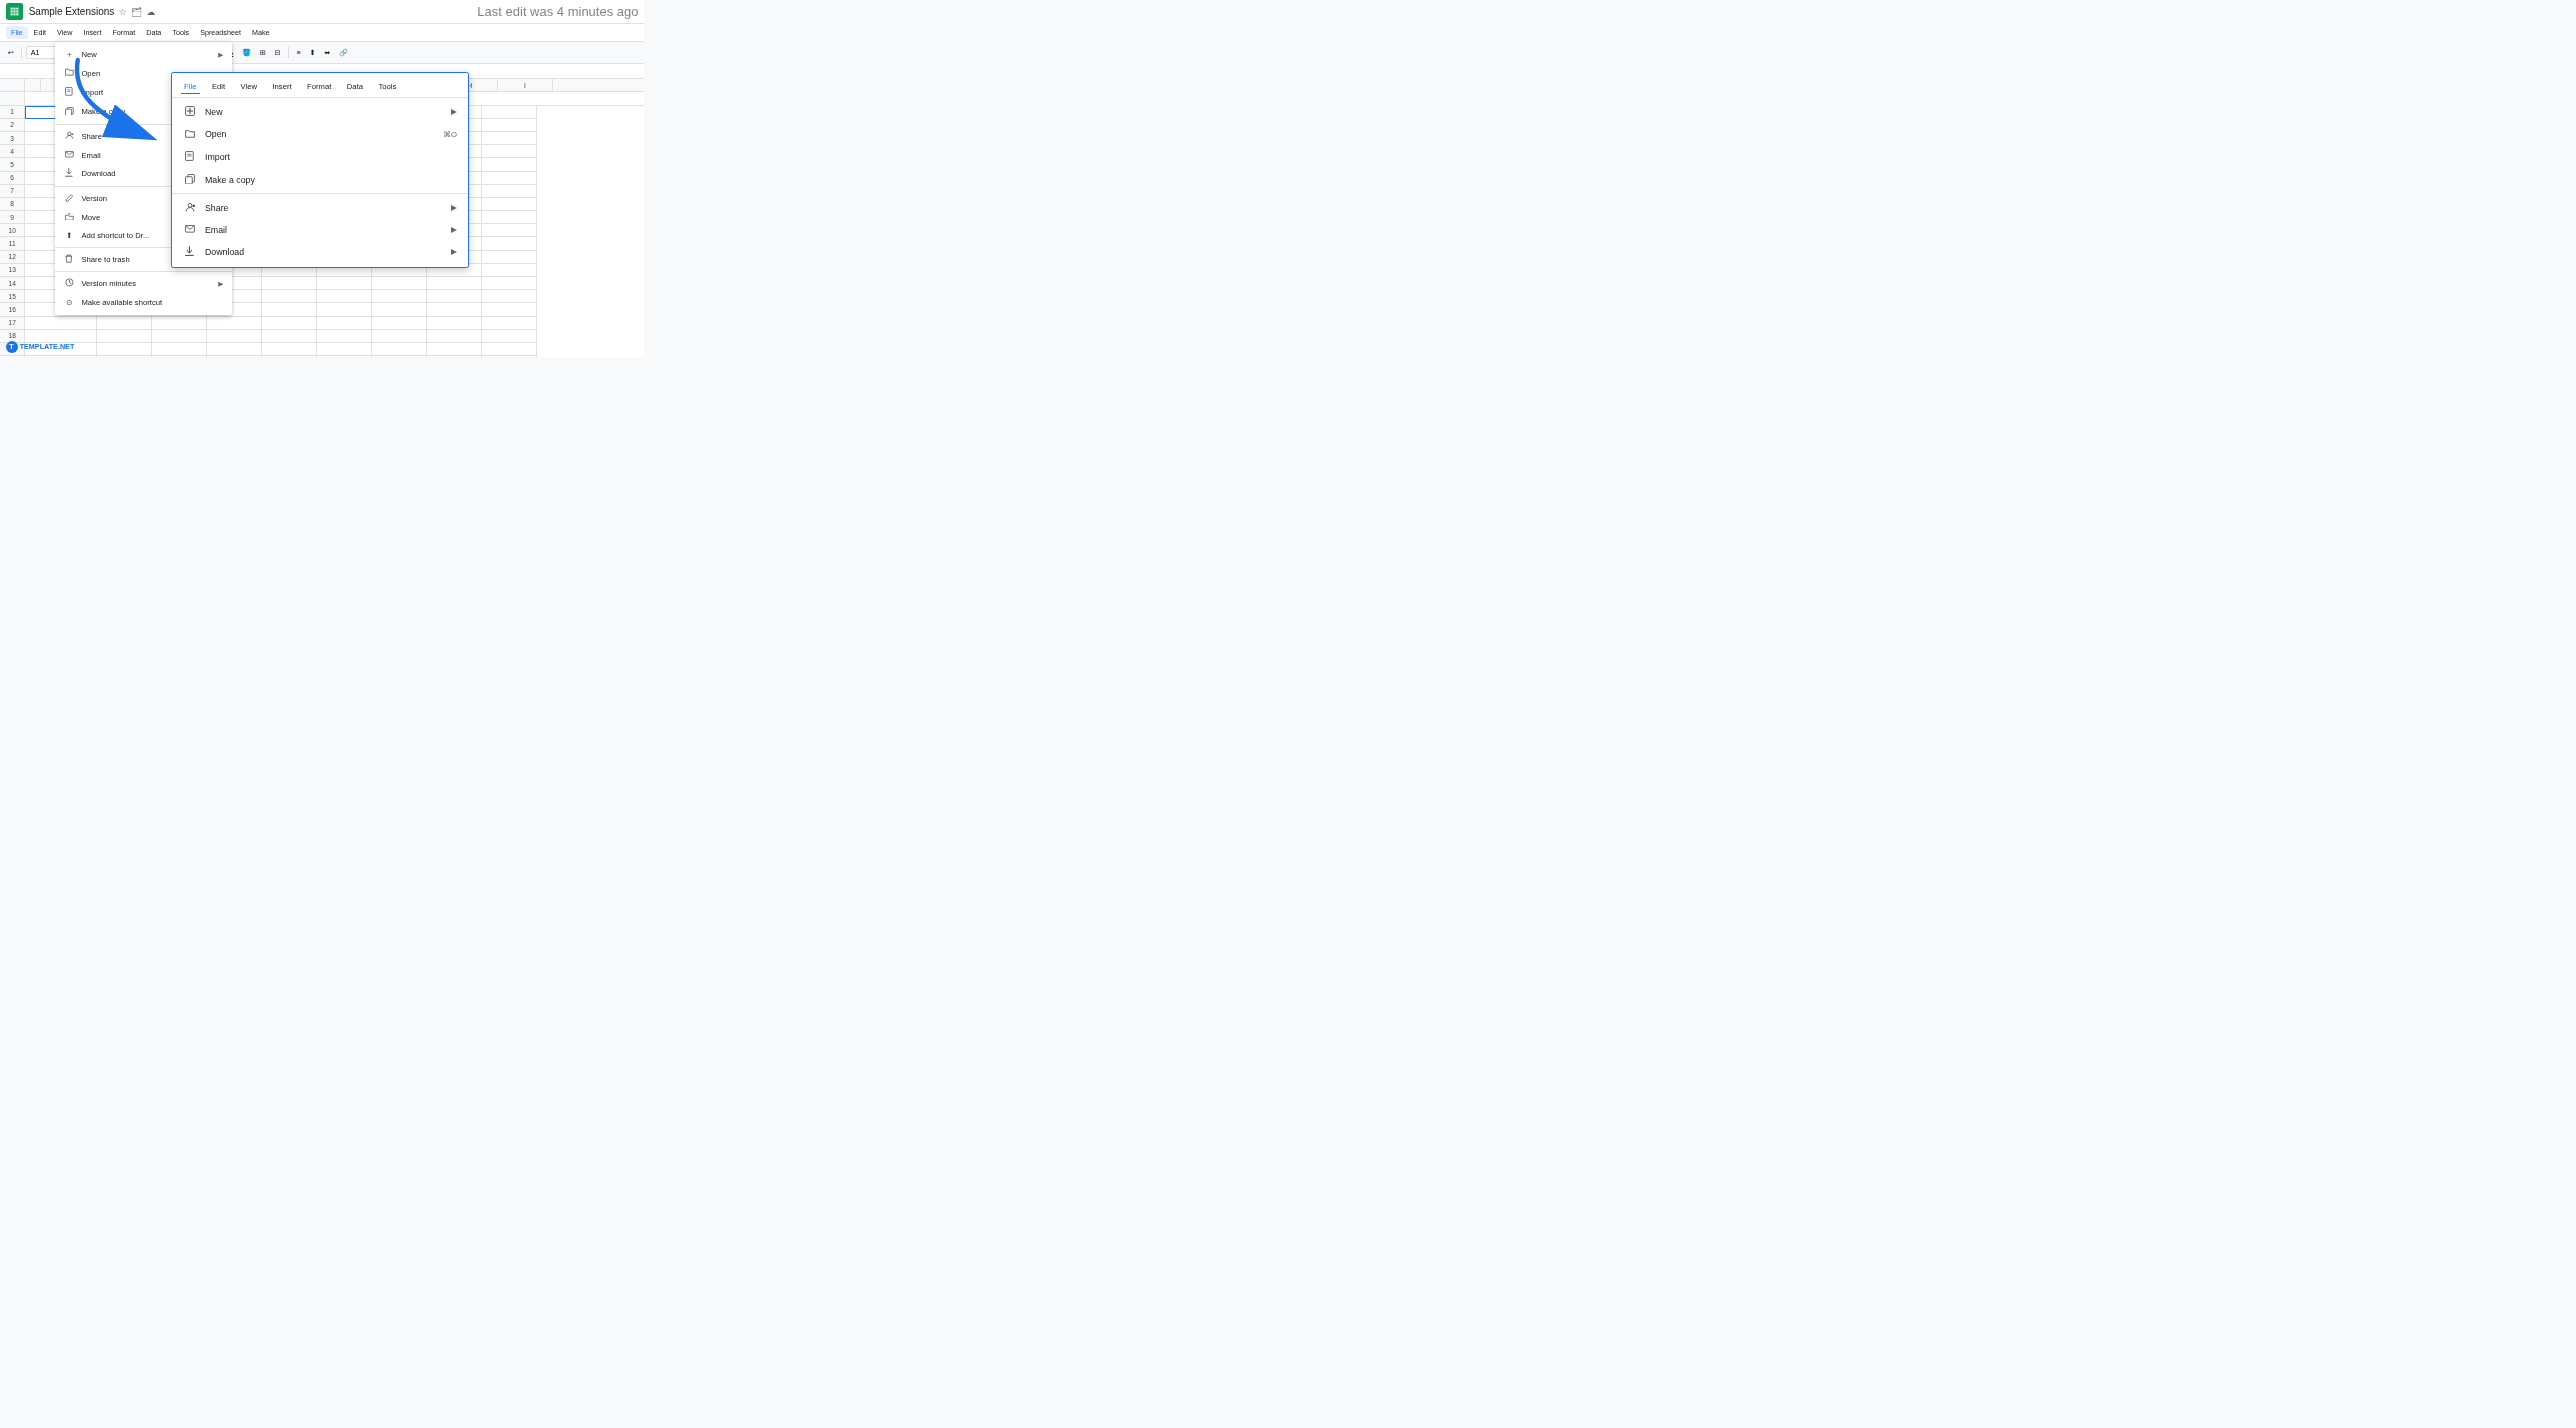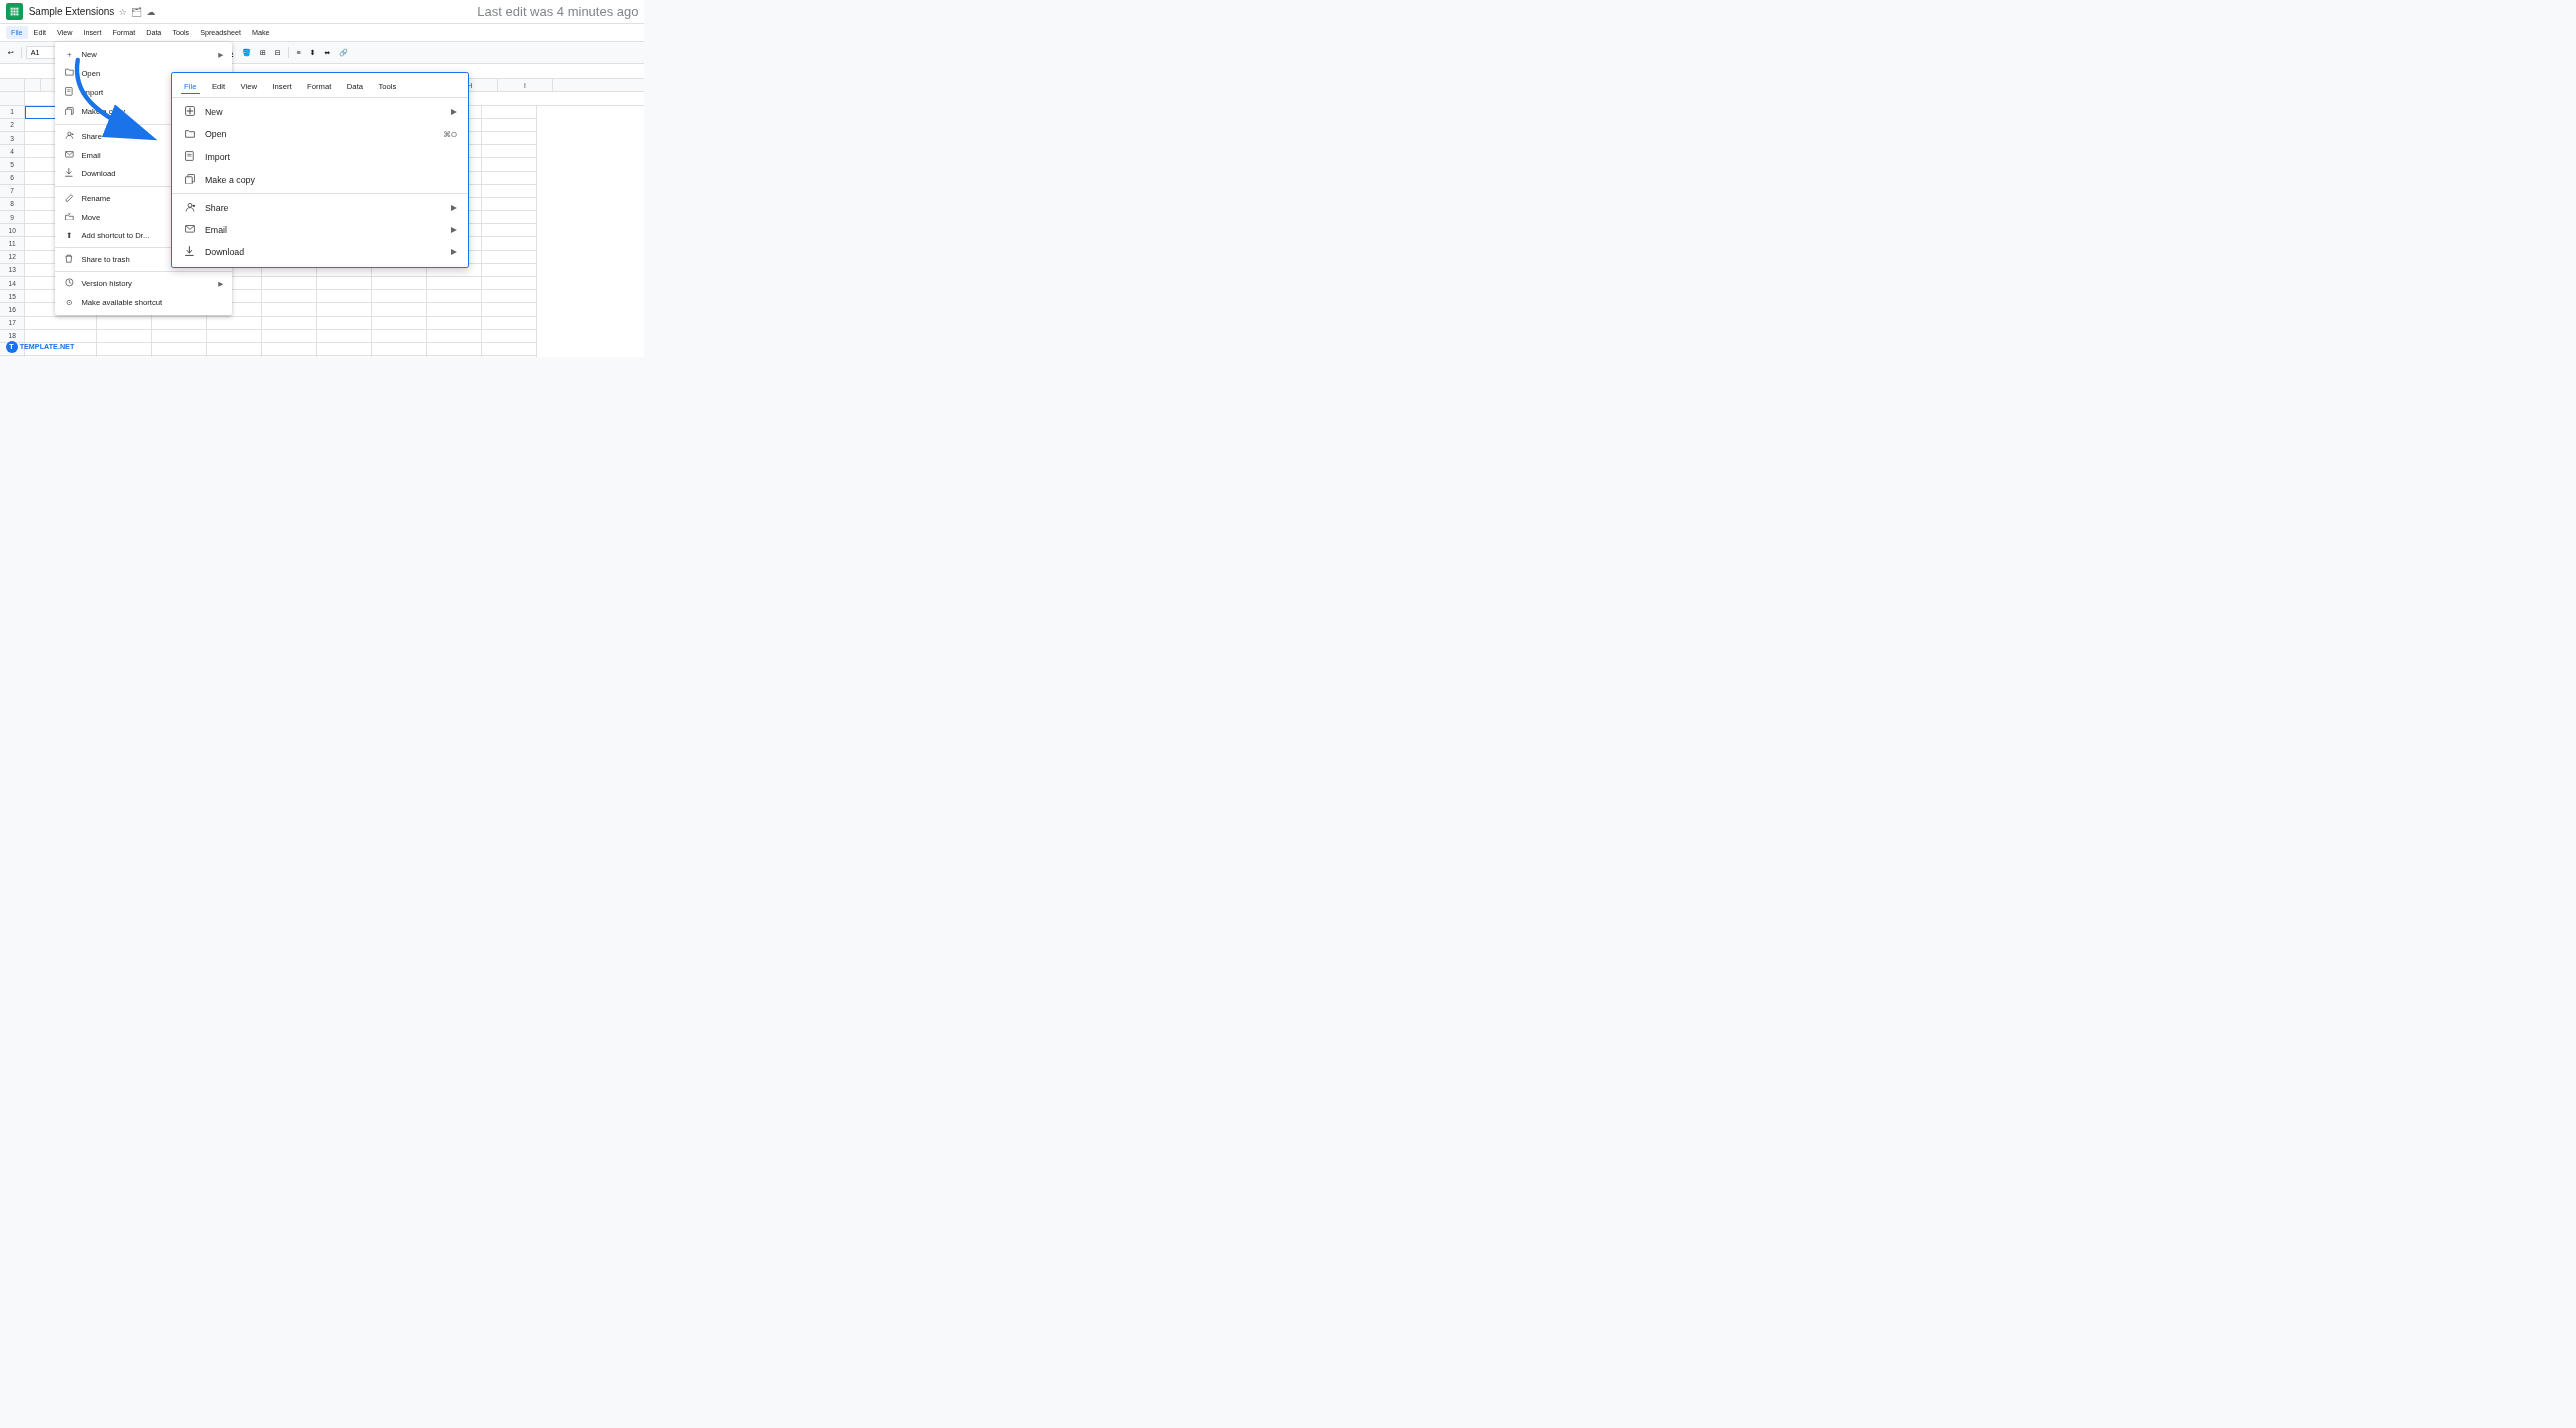--- a/index.html
+++ b/index.html
@@ -679,21 +679,21 @@
     </span>
     <span class="item-label">Download</span>
   </div>
   <div class="left-menu-sep"></div>
   <div class="left-menu-item">
     <span class="item-icon">
       <svg width="8.8" height="8.8" viewBox="0 0 16 16">
           <path d="M2 12L11 3l3 3-9 9H2z" fill="none" stroke="#444" stroke-width="1.3"></path>
         </svg>
     </span>
-    <span class="item-label">Rename</span>
+    <span class="item-label">Version</span>
   </div>
   <div class="left-menu-item">
     <span class="item-icon">
       <svg width="8.8" height="7.7" viewBox="0 0 16 14">
           <path d="M1 4h5l1.5 2H15v7H1z" fill="none" stroke="#444" stroke-width="1.3"></path>
           <line x1="8" y1="1" x2="8" y2="3.5" stroke="#444" stroke-width="1.2"></line>
           <polyline points="6,1 8,0 10,1" fill="none" stroke="#444" stroke-width="1.2"></polyline>
         </svg>
     </span>
     <span class="item-label">Move</span>
@@ -714,21 +714,21 @@
     <span class="item-label">Share to trash</span>
   </div>
   <div class="left-menu-sep"></div>
   <div class="left-menu-item">
     <span class="item-icon">
       <svg width="8.8" height="8.8" viewBox="0 0 16 16">
           <circle cx="8" cy="8" r="6.5" fill="none" stroke="#444" stroke-width="1.3"></circle>
           <polyline points="8,4 8,8 11,10" fill="none" stroke="#444" stroke-width="1.3" stroke-linecap="round"></polyline>
         </svg>
     </span>
-    <span class="item-label">Version history</span>
+    <span class="item-label">Version minutes</span>
     <span class="item-arrow">▶</span>
   </div>
   <div class="left-menu-item">
     <span class="item-icon">⊙</span>
     <span class="item-label">Make available shortcut</span>
   </div>
 </div>
 
 <div class="blue-arrow">
   <svg width="127" height="110" viewBox="0 0 230 200">

